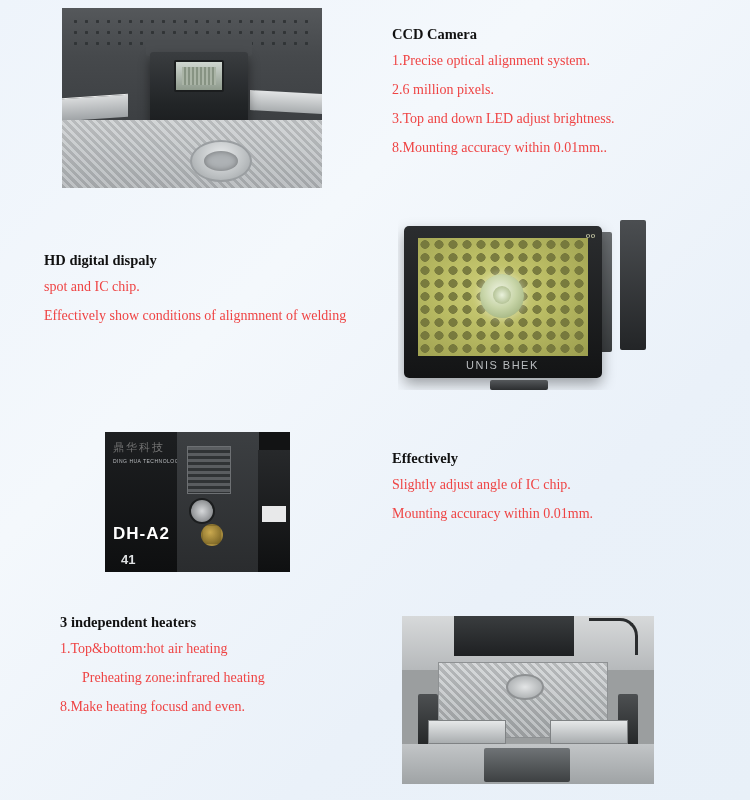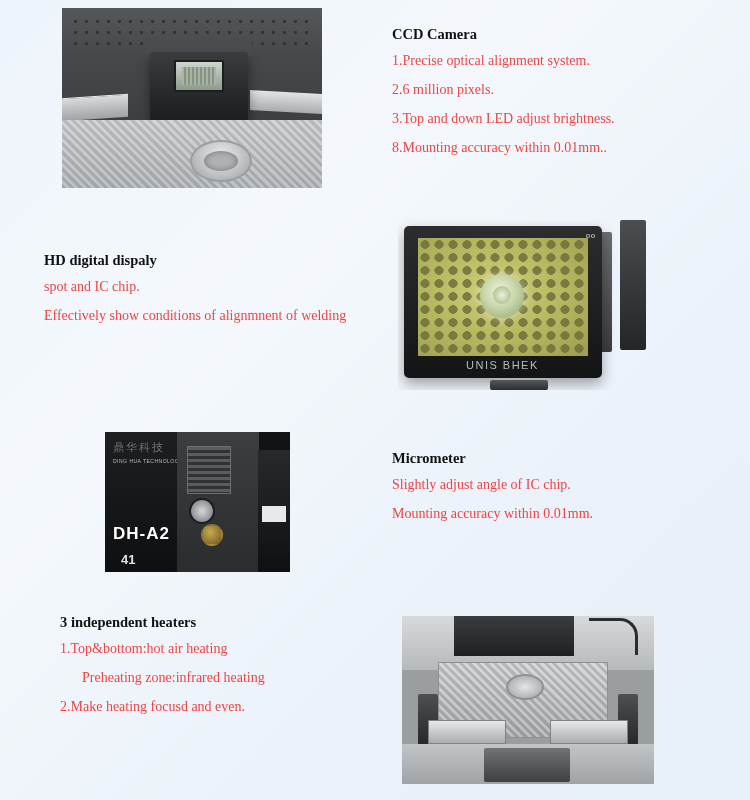--- a/index.html
+++ b/index.html
@@ -327,30 +327,30 @@
     <div class="model2">41</div>
     <div class="mid"></div>
     <div class="grill"></div>
     <div class="gauge"></div>
     <div class="knob"></div>
     <div class="right"></div>
     <div class="label"></div>
   </div>
 
   <div class="block" id="txt-micro">
-    <h3>Micrometer</h3>
+    <h3>Effectively</h3>
     <p>Slightly adjust angle of IC chip.</p>
     <p>Mounting accuracy within 0.01mm.</p>
   </div>
 
   <div class="block" id="txt-heaters">
     <h3>3 independent heaters</h3>
     <p>1.Top&amp;bottom:hot air heating</p>
     <p class="indent">Preheating zone:infrared heating</p>
-    <p>2.Make heating focusd and even.</p>
+    <p>8.Make heating focusd and even.</p>
   </div>
 
   <div class="photo" id="photo-machine">
     <div class="top"></div>
     <div class="hood"></div>
     <div class="cable"></div>
     <div class="stage"></div>
     <div class="hole"></div>
     <div class="railL"></div>
     <div class="railR"></div>

